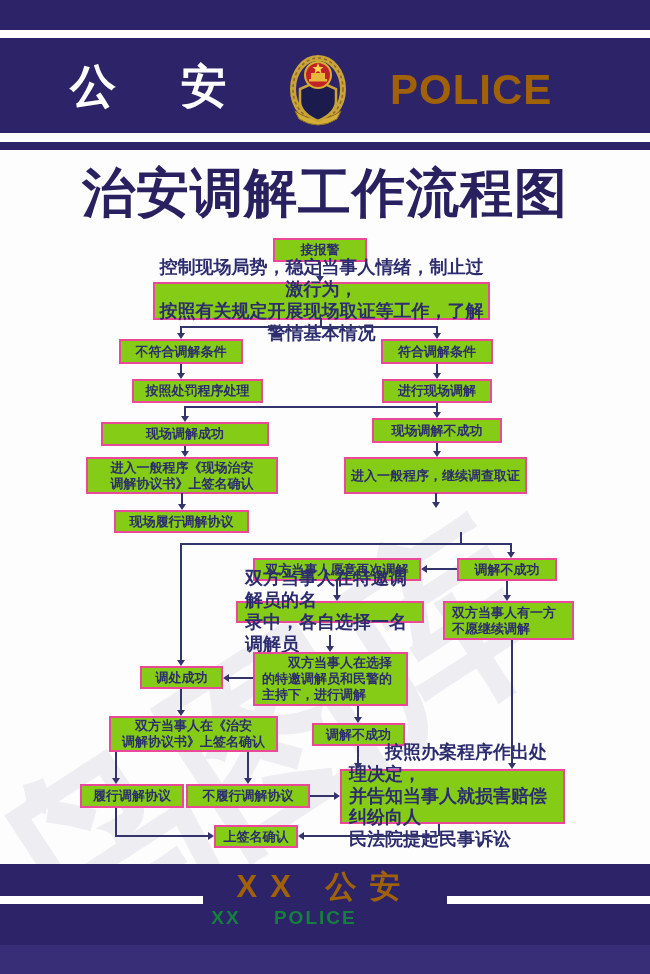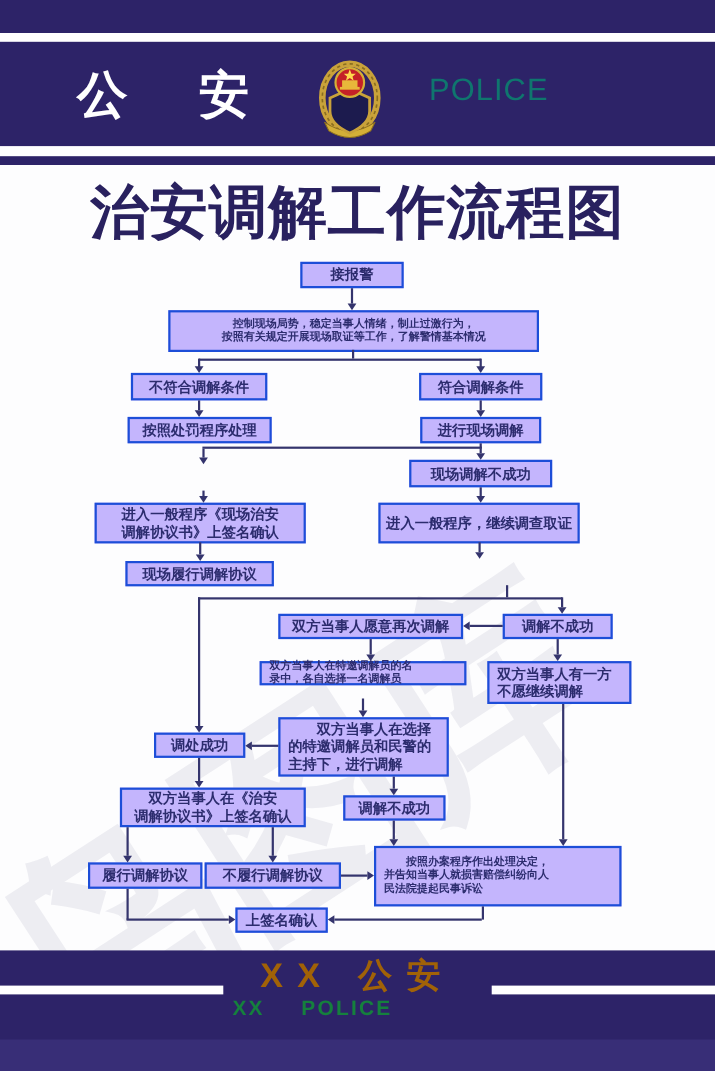--- a/index.html
+++ b/index.html
@@ -3,37 +3,37 @@
 <meta charset="utf-8">
 <style>
   html,body{margin:0;padding:0;background:#ffffff;}
   #poster{position:relative;width:650px;height:974px;background:#fdfdfe;overflow:hidden;
           font-family:"Liberation Sans","DejaVu Sans",sans-serif;}
   
   .band{position:absolute;left:0;width:650px;background:#2d2368;}
   .stripe{position:absolute;left:0;width:650px;background:#ffffff;}
   .hdr-cn{position:absolute;left:70px;top:56px;color:#fff;font-size:46px;font-weight:900;
           letter-spacing:26px;white-space:nowrap;}
-  .hdr-en{position:absolute;left:390px;top:66px;color:#0f766e;font-size:28px;font-weight:400;
+  .hdr-en{position:absolute;left:390px;top:66px;color:#a16207;font-size:42px;font-weight:700;
           letter-spacing:1px;white-space:nowrap;}
   .ftr-cn{position:absolute;left:0;top:866px;width:650px;text-align:center;color:#a16207;
           font-size:31px;font-weight:900;letter-spacing:13px;}
   .ftr-en{position:absolute;left:0;top:907px;width:568px;text-align:center;color:#15803d;
           font-size:19px;font-weight:700;letter-spacing:2px;word-spacing:26px;}
   .ftr-line{position:absolute;top:896px;height:8px;background:#fff;}
   
   .title{position:absolute;left:0;top:158px;width:650px;text-align:center;color:#29215f;
          font-size:53px;font-weight:900;letter-spacing:1px;}
   
-  .node{position:absolute;box-sizing:border-box;background:#c4b5fd;border:2px solid #1d4ed8;
+  .node{position:absolute;box-sizing:border-box;background:#84cc16;border:2px solid #ec4899;
         color:#2c2c6e;font-size:13px;font-weight:600;line-height:1.22;display:flex;
         align-items:center;justify-content:center;text-align:center;white-space:pre-line;
         padding:1px 3px;}
   .ta-l{text-align:left;justify-content:flex-start;padding-left:7px;}
-  .fs12{font-size:10px;}
+  .fs12{font-size:18px;}
   
   .v,.h{position:absolute;background:#34346d;}
   .v{width:2px;} .h{height:2px;}
   .arr{position:absolute;width:0;height:0;}
   .ad{border-left:4px solid transparent;border-right:4px solid transparent;border-top:6px solid #34346d;}
   .al{border-top:4px solid transparent;border-bottom:4px solid transparent;border-right:6px solid #34346d;}
   .ar{border-top:4px solid transparent;border-bottom:4px solid transparent;border-left:6px solid #34346d;}
   
   .wm{position:absolute;left:-40px;top:560px;width:760px;color:rgba(130,130,160,0.13);
       font-size:200px;font-weight:900;transform:rotate(-33deg);transform-origin:center;
@@ -65,22 +65,23 @@
 
   <div class="wm">鸟图库</div>
 
   <div class="title">治安调解工作流程图</div>
 
   <div class="node" style="left:273px;top:238px;width:94px;height:24px;">接报警</div>
   <div class="node fs12" style="left:153px;top:282px;width:337px;height:38px;">控制现场局势，稳定当事人情绪，制止过激行为，
 按照有关规定开展现场取证等工作，了解警情基本情况</div>
   <div class="node" style="left:119px;top:339px;width:124px;height:25px;text-align:right;">不符合调解条件</div>
   <div class="node" style="left:381px;top:339px;width:112px;height:25px;">符合调解条件</div>
-  <div class="node" style="left:116px;top:379px;width:131px;height:24px;">按照处罚程序处理</div>
+  <div class="node" style="left:132px;top:379px;width:131px;height:24px;">按照处罚程序处理</div>
   <div class="node" style="left:382px;top:379px;width:110px;height:24px;">进行现场调解</div>
+  <div class="node" style="left:101px;top:422px;width:168px;height:24px;">现场调解成功</div>
   <div class="node" style="left:372px;top:418px;width:130px;height:25px;">现场调解不成功</div>
   <div class="node" style="left:86px;top:457px;width:192px;height:37px;">进入一般程序《现场治安
 调解协议书》上签名确认</div>
   <div class="node" style="left:344px;top:457px;width:183px;height:37px;">进入一般程序，继续调查取证</div>
   <div class="node" style="left:114px;top:510px;width:135px;height:23px;">现场履行调解协议</div>
   <div class="node" style="left:253px;top:558px;width:168px;height:23px;">双方当事人愿意再次调解</div>
   <div class="node" style="left:457px;top:558px;width:100px;height:23px;">调解不成功</div>
   <div class="node ta-l fs12" style="left:236px;top:601px;width:188px;height:22px;">双方当事人在特邀调解员的名
 录中，各自选择一名调解员</div>
   <div class="node ta-l" style="left:443px;top:601px;width:131px;height:39px;">双方当事人有一方

